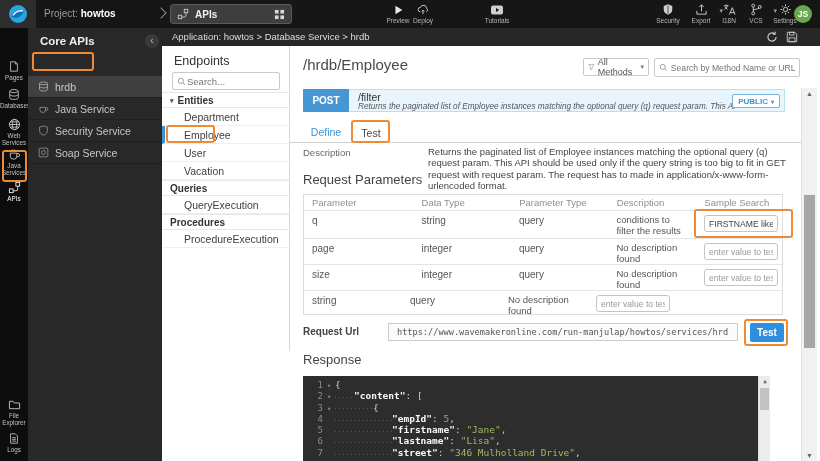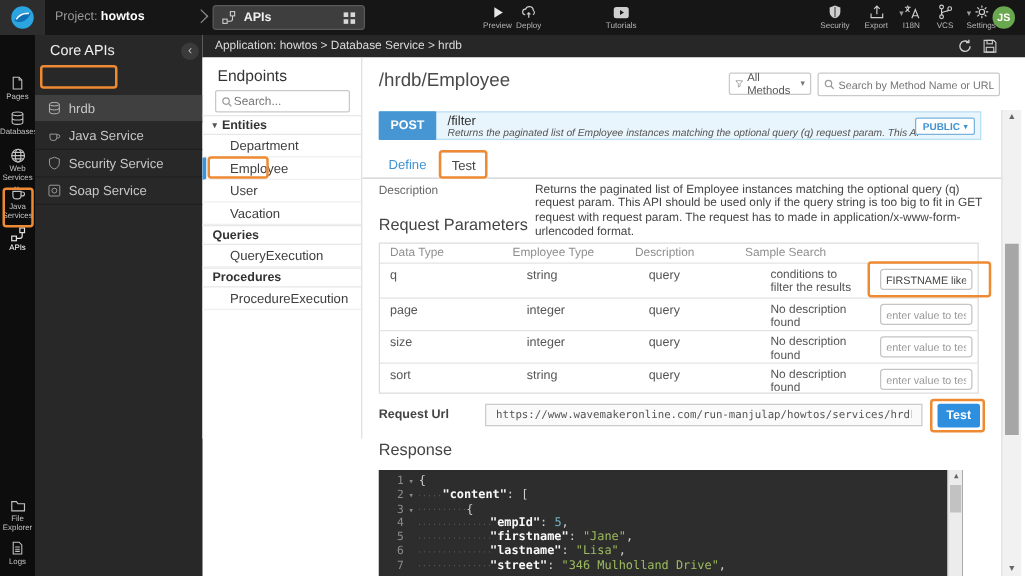--- a/index.html
+++ b/index.html
@@ -23,21 +23,21 @@
   .avatar{position:absolute;left:794px;top:5px;width:18px;height:18px;border-radius:50%;background:#6aa84f;color:#fff;font-size:8.5px;font-weight:bold;display:flex;align-items:center;justify-content:center}
 
   
   .iconbar{position:absolute;left:0;top:28px;width:28px;height:433px;background:#0d0d0d}
   .sb-item{position:absolute;left:0;width:28px;text-align:center;color:#c2c2c2}
   .sb-item .ic{display:flex;justify-content:center;margin-bottom:1px}
   .sb-item .tl{font-size:6.3px;line-height:7px}
 
   
   .corepanel{position:absolute;left:28px;top:28px;width:134px;height:433px;background:#282828}
-  .cp-head{position:absolute;left:0;top:0;width:100%;height:26px;line-height:26px;padding-left:12px;color:#f0f0f0;font-size:11.5px;font-weight:normal}
+  .cp-head{position:absolute;left:0;top:0;width:100%;height:26px;line-height:26px;padding-left:12px;color:#f0f0f0;font-size:11.5px;font-weight:bold}
   .cp-collapse{position:absolute;right:3px;top:6px;width:14px;height:14px;border-radius:50%;background:#3a3a3a;color:#bbb;font-size:10px;line-height:13px;text-align:center}
   .cp-item{position:absolute;left:0;width:134px;height:22px;display:flex;align-items:center;gap:6px;padding-left:10px;color:#c6c6c6;font-size:10.5px;border-bottom:1px solid #1f1f1f}
   .cp-item.sel{background:#404040}
 
   
   .endpoints{position:absolute;left:162px;top:46px;width:128px;height:305px;background:#fff;border-right:1px solid #d8d8d8}
   .ep-title{position:absolute;left:12px;top:8px;font-size:12.5px;color:#333}
   .ep-search{position:absolute;left:10px;top:26px;width:108px;height:18px;border:1px solid #c9c9c9;border-radius:2px;display:flex;align-items:center;padding:0 4px;gap:1px;background:#fff}
   .ep-search input{border:0;outline:0;width:80px;font-size:9.5px;color:#555;font-family:"Liberation Sans",sans-serif}
   .ep-hdr{position:absolute;left:0;width:127px;height:16px;line-height:16px;border-top:1px solid #e7e7e7;border-bottom:1px solid #e7e7e7;font-size:10px;font-weight:bold;color:#333;padding-left:8px}
@@ -401,22 +401,23 @@
       <div class="tab test">Test</div>
     </div>
 
     <div class="desc-label">Description</div>
     <div class="desc-text">Returns the paginated list of Employee instances matching the optional query (q) request param. This API should be used only if the query string is too big to fit in GET request with request param. The request has to made in application/x-www-form-urlencoded format.</div>
 
     <div class="rp-title">Request Parameters</div>
 
     <div class="ptable">
       <div class="tr head">
+        <div class="td c1">Parameter</div>
         <div class="td c2">Data Type</div>
-        <div class="td c3">Employee Type</div>
+        <div class="td c3">Parameter Type</div>
         <div class="td c4" style="line-height:normal">Description</div>
         <div class="td c5">Sample Search</div>
       </div>
       <div class="tr" style="height:28px">
         <div class="td c1">q</div>
         <div class="td c2">string</div>
         <div class="td c3">query</div>
         <div class="td c4">conditions to filter the results</div>
         <div class="td c5"><input class="pv-input" value="FIRSTNAME like '%J%' a" style=""></div>
       </div>
@@ -428,21 +429,20 @@
         <div class="td c5"><input class="pv-input" placeholder="enter value to test" style=""></div>
       </div>
       <div class="tr" style="height:26px">
         <div class="td c1">size</div>
         <div class="td c2">integer</div>
         <div class="td c3">query</div>
         <div class="td c4">No description found</div>
         <div class="td c5"><input class="pv-input" placeholder="enter value to test" style=""></div>
       </div>
       <div class="tr" style="height:24px">
-        <div class="td c1">sort</div>
         <div class="td c2">string</div>
         <div class="td c3">query</div>
         <div class="td c4">No description found</div>
         <div class="td c5"><input class="pv-input" placeholder="enter value to test" style=""></div>
       </div>
     </div>
 
     <div class="ru-label">Request Url</div>
     <input class="ru-input" readonly="" value="https://www.wavemakeronline.com/run-manjulap/howtos/services/hrdb/Employee/filter" style="">
     <button class="test-btn">Test</button>

